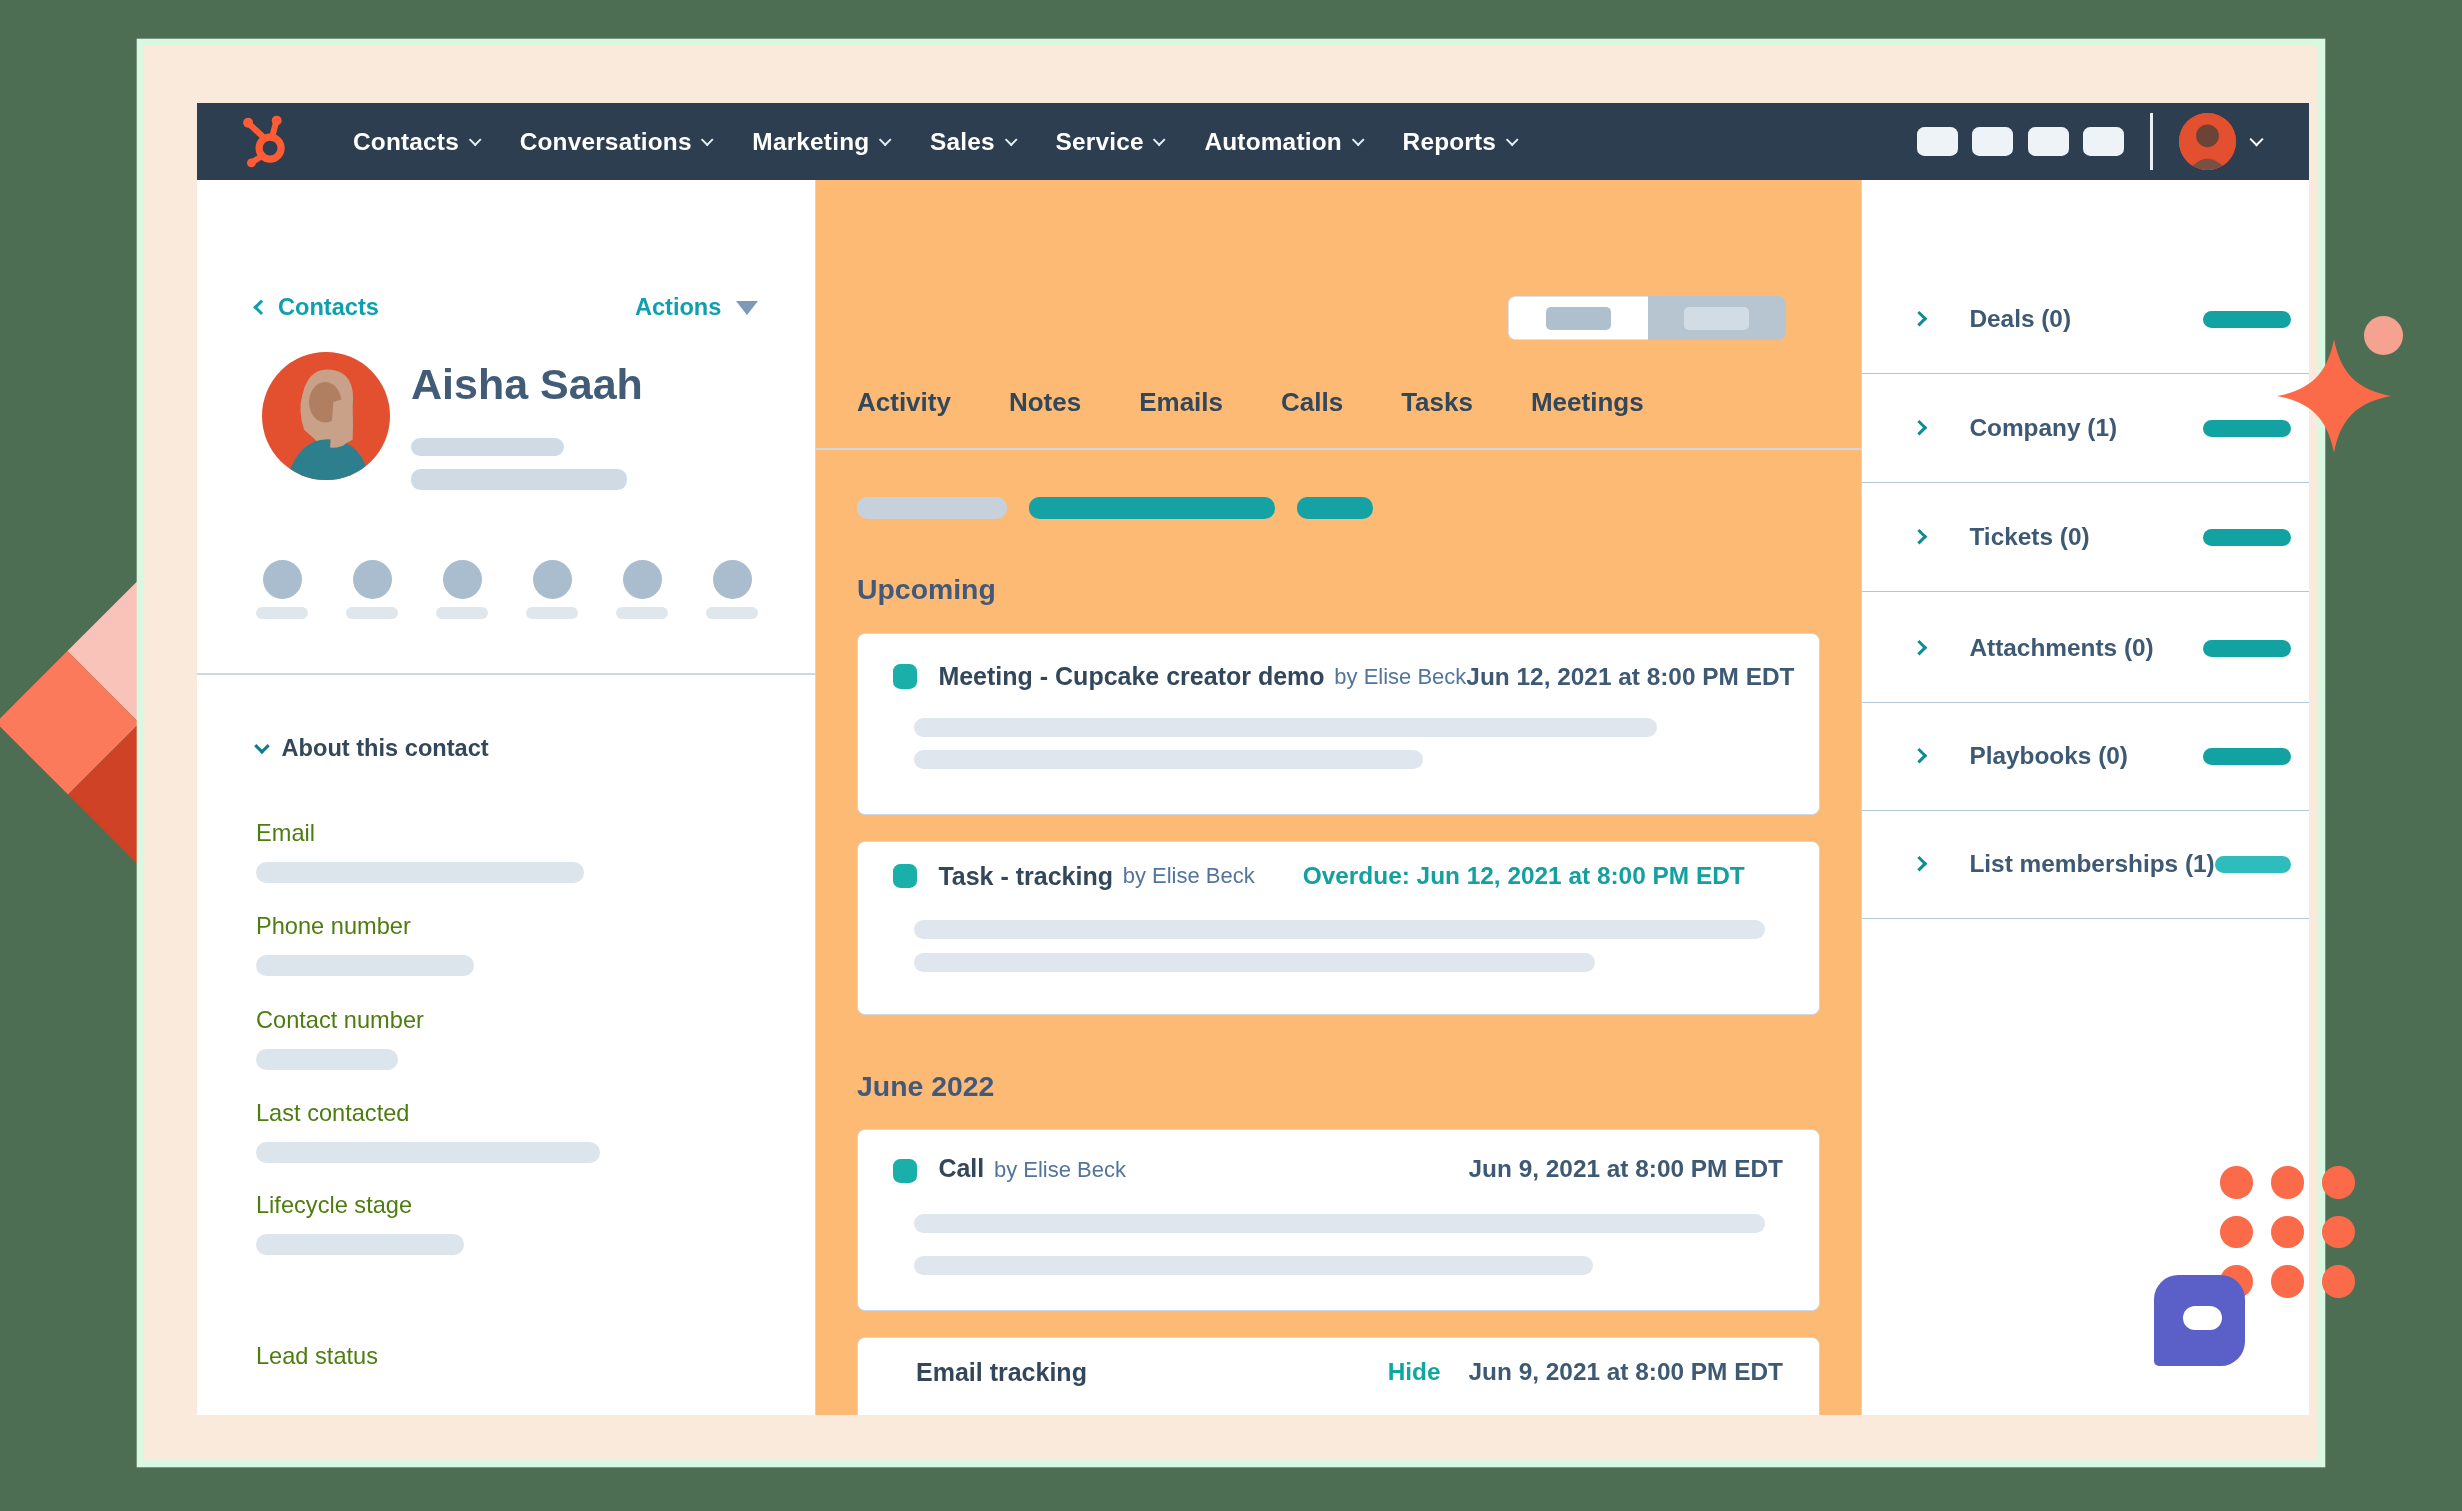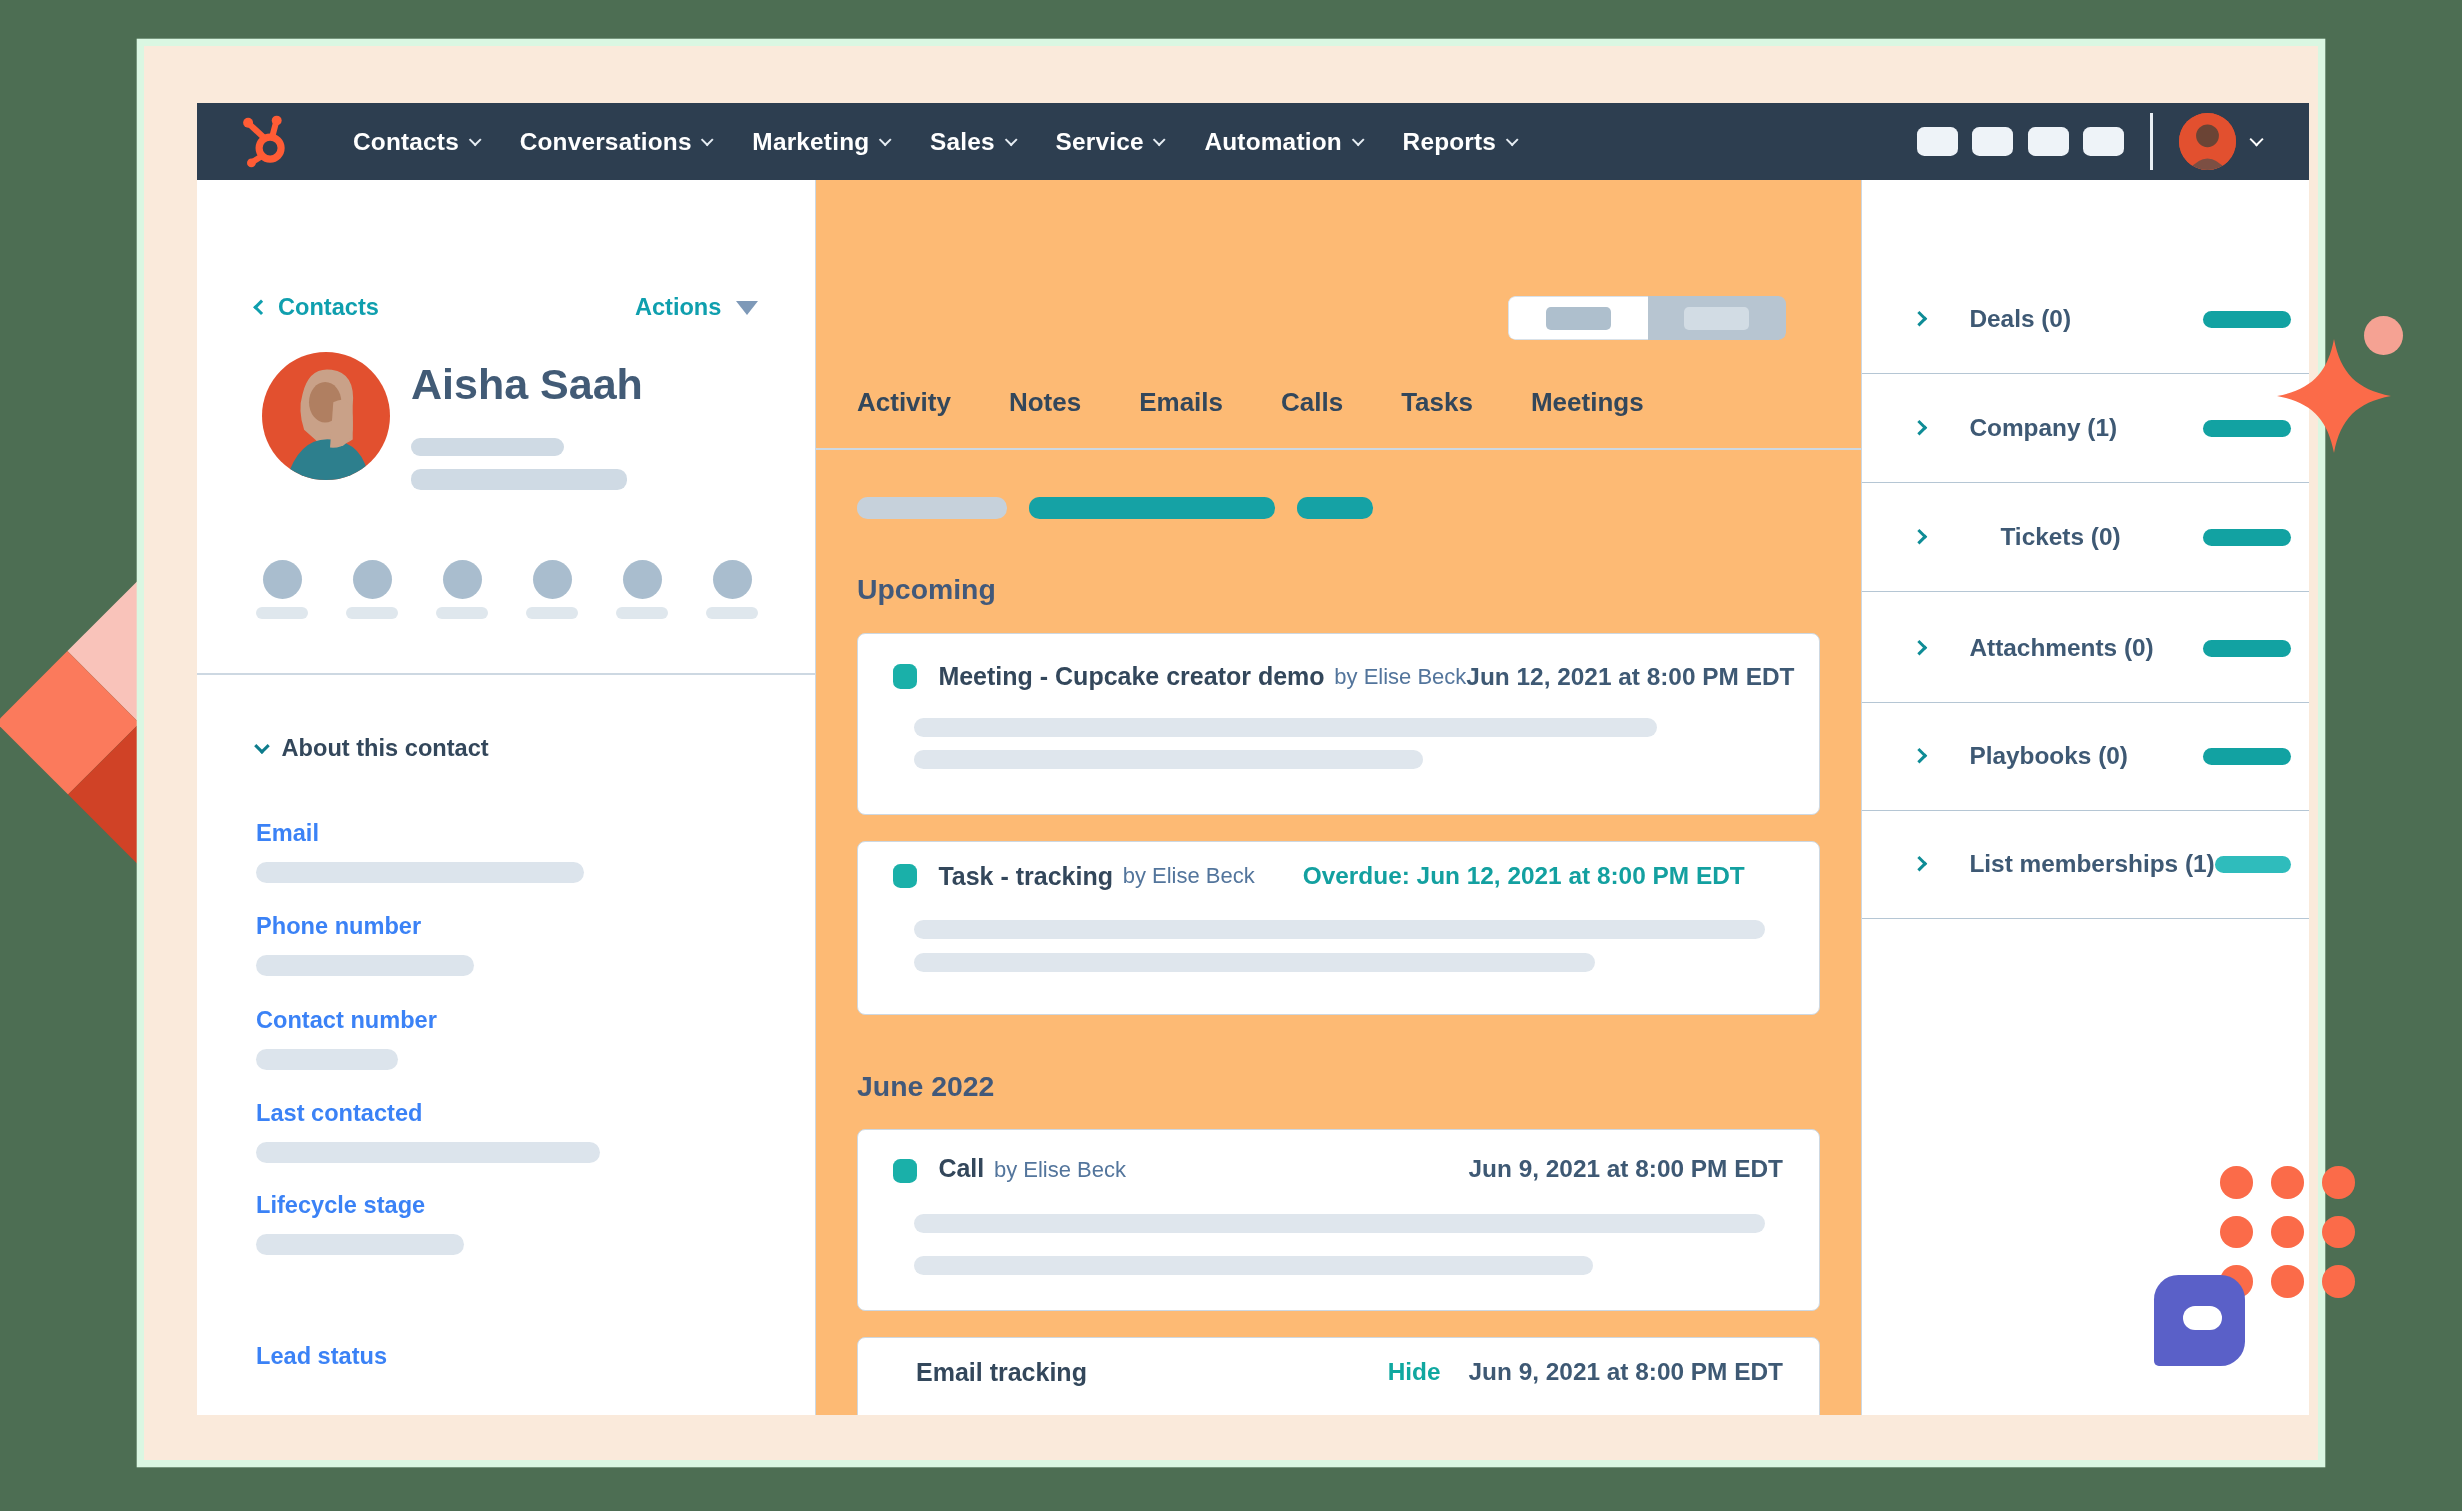--- a/index.html
+++ b/index.html
@@ -74,21 +74,21 @@
   .name-bar2 { left:214px; top:289px; width:216px; height:21px; }
   .icon-row { position:absolute; left:59px; top:380px; display:flex; gap:38px; }
   .icon-ph { display:flex; flex-direction:column; align-items:center; gap:8.1px; }
   .icon-ph .circ { width:39px; height:39px; border-radius:50%; background:#a9bdce; }
   .icon-ph .stub { width:52px; height:12.2px; border-radius:6.5px; background:#dfe7ed; }
   .left-divider { position:absolute; left:0; top:493px; width:100%; height:1.6px; background:#cdd8e2; }
   .about-header { position:absolute; left:57px; top:555px; display:flex; align-items:center; gap:16.2px;
                   color:#33475b; font-size:23.6px; font-weight:700; cursor:pointer; }
   .about-header .chev { color:#0e7c8c; border-width:3.2px; width:11.4px; height:11.4px; transform:rotate(45deg) translateY(-3.2px); }
   .field { position:absolute; left:59px; }
-  .field .flabel { font-size:23.6px; font-weight:700; color:#3b82f6; }
+  .field .flabel { font-size:23.6px; font-weight:400; color:#4d7c0f; }
   .fbar { background:#dce4ec; border-radius:10.6px; height:21px; margin-top:14.6px; }
 
   
   .view-toggle { position:absolute; right:75px; top:116px; width:278px; height:44px; display:flex;
                  border-radius:7.3px; overflow:hidden; cursor:pointer; }
   .view-toggle .seg { flex:1; display:flex; align-items:center; justify-content:center; }
   .view-toggle .seg.left { background:#ffffff; border:1.6px solid #d9e2ea; border-right:none; border-radius:7.3px 0 0 7.3px; }
   .view-toggle .seg.right { background:#b7c5d1; border-radius:0 7.3px 7.3px 0; }
   .view-toggle .seg .tbar { width:65px; height:23px; border-radius:4.9px; }
   .view-toggle .seg.left .tbar { background:#aebfcd; }
@@ -374,21 +374,21 @@
       <div class="assoc-row" style="top:85px;">
         <span class="chev"></span>
         <span class="assoc-label">Deals (0)</span>
         <span class="assoc-pill"></span>
       </div>
       <div class="assoc-row" style="top:194px;justify-content:center;">
         <span class="chev"></span>
         <span class="assoc-label">Company (1)</span>
         <span class="assoc-pill"></span>
       </div>
-      <div class="assoc-row" style="top:303px;gap:31px;">
+      <div class="assoc-row" style="top:303px;">
         <span class="chev"></span>
         <span class="assoc-label">Tickets (0)</span>
         <span class="assoc-pill"></span>
       </div>
       <div class="assoc-row" style="top:414px;">
         <span class="chev"></span>
         <span class="assoc-label">Attachments (0)</span>
         <span class="assoc-pill"></span>
       </div>
       <div class="assoc-row" style="top:522px;">

